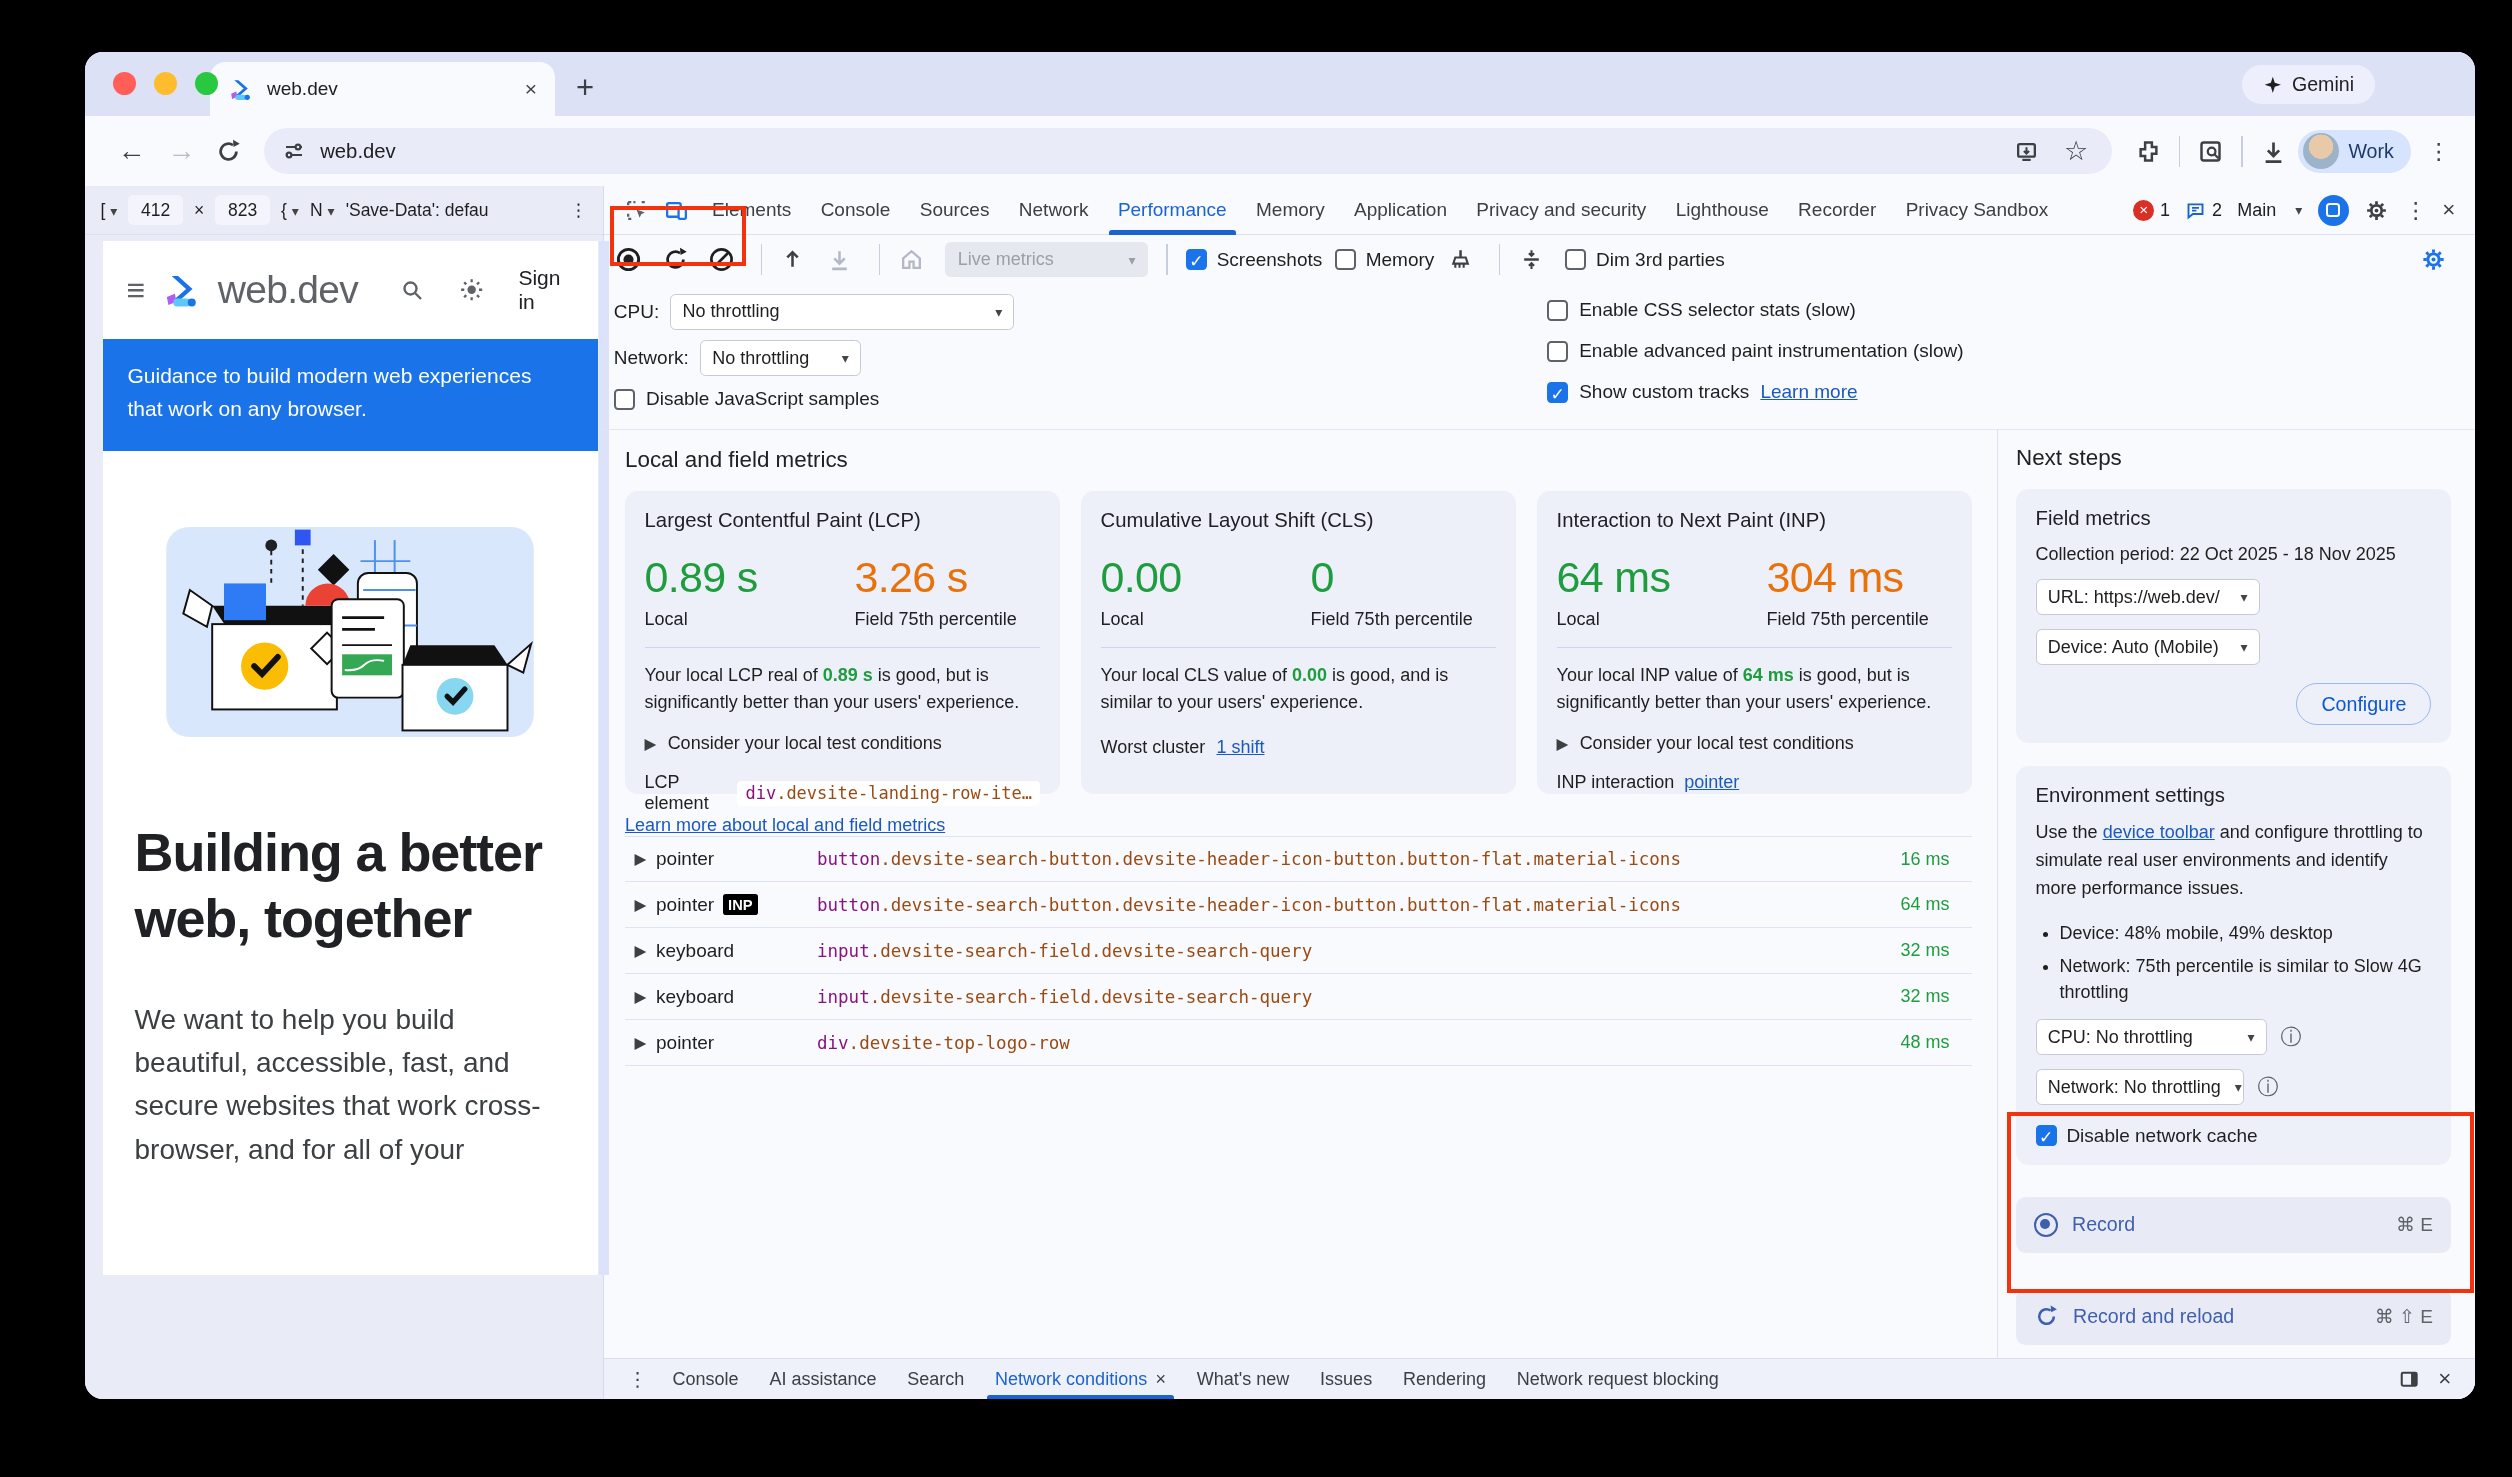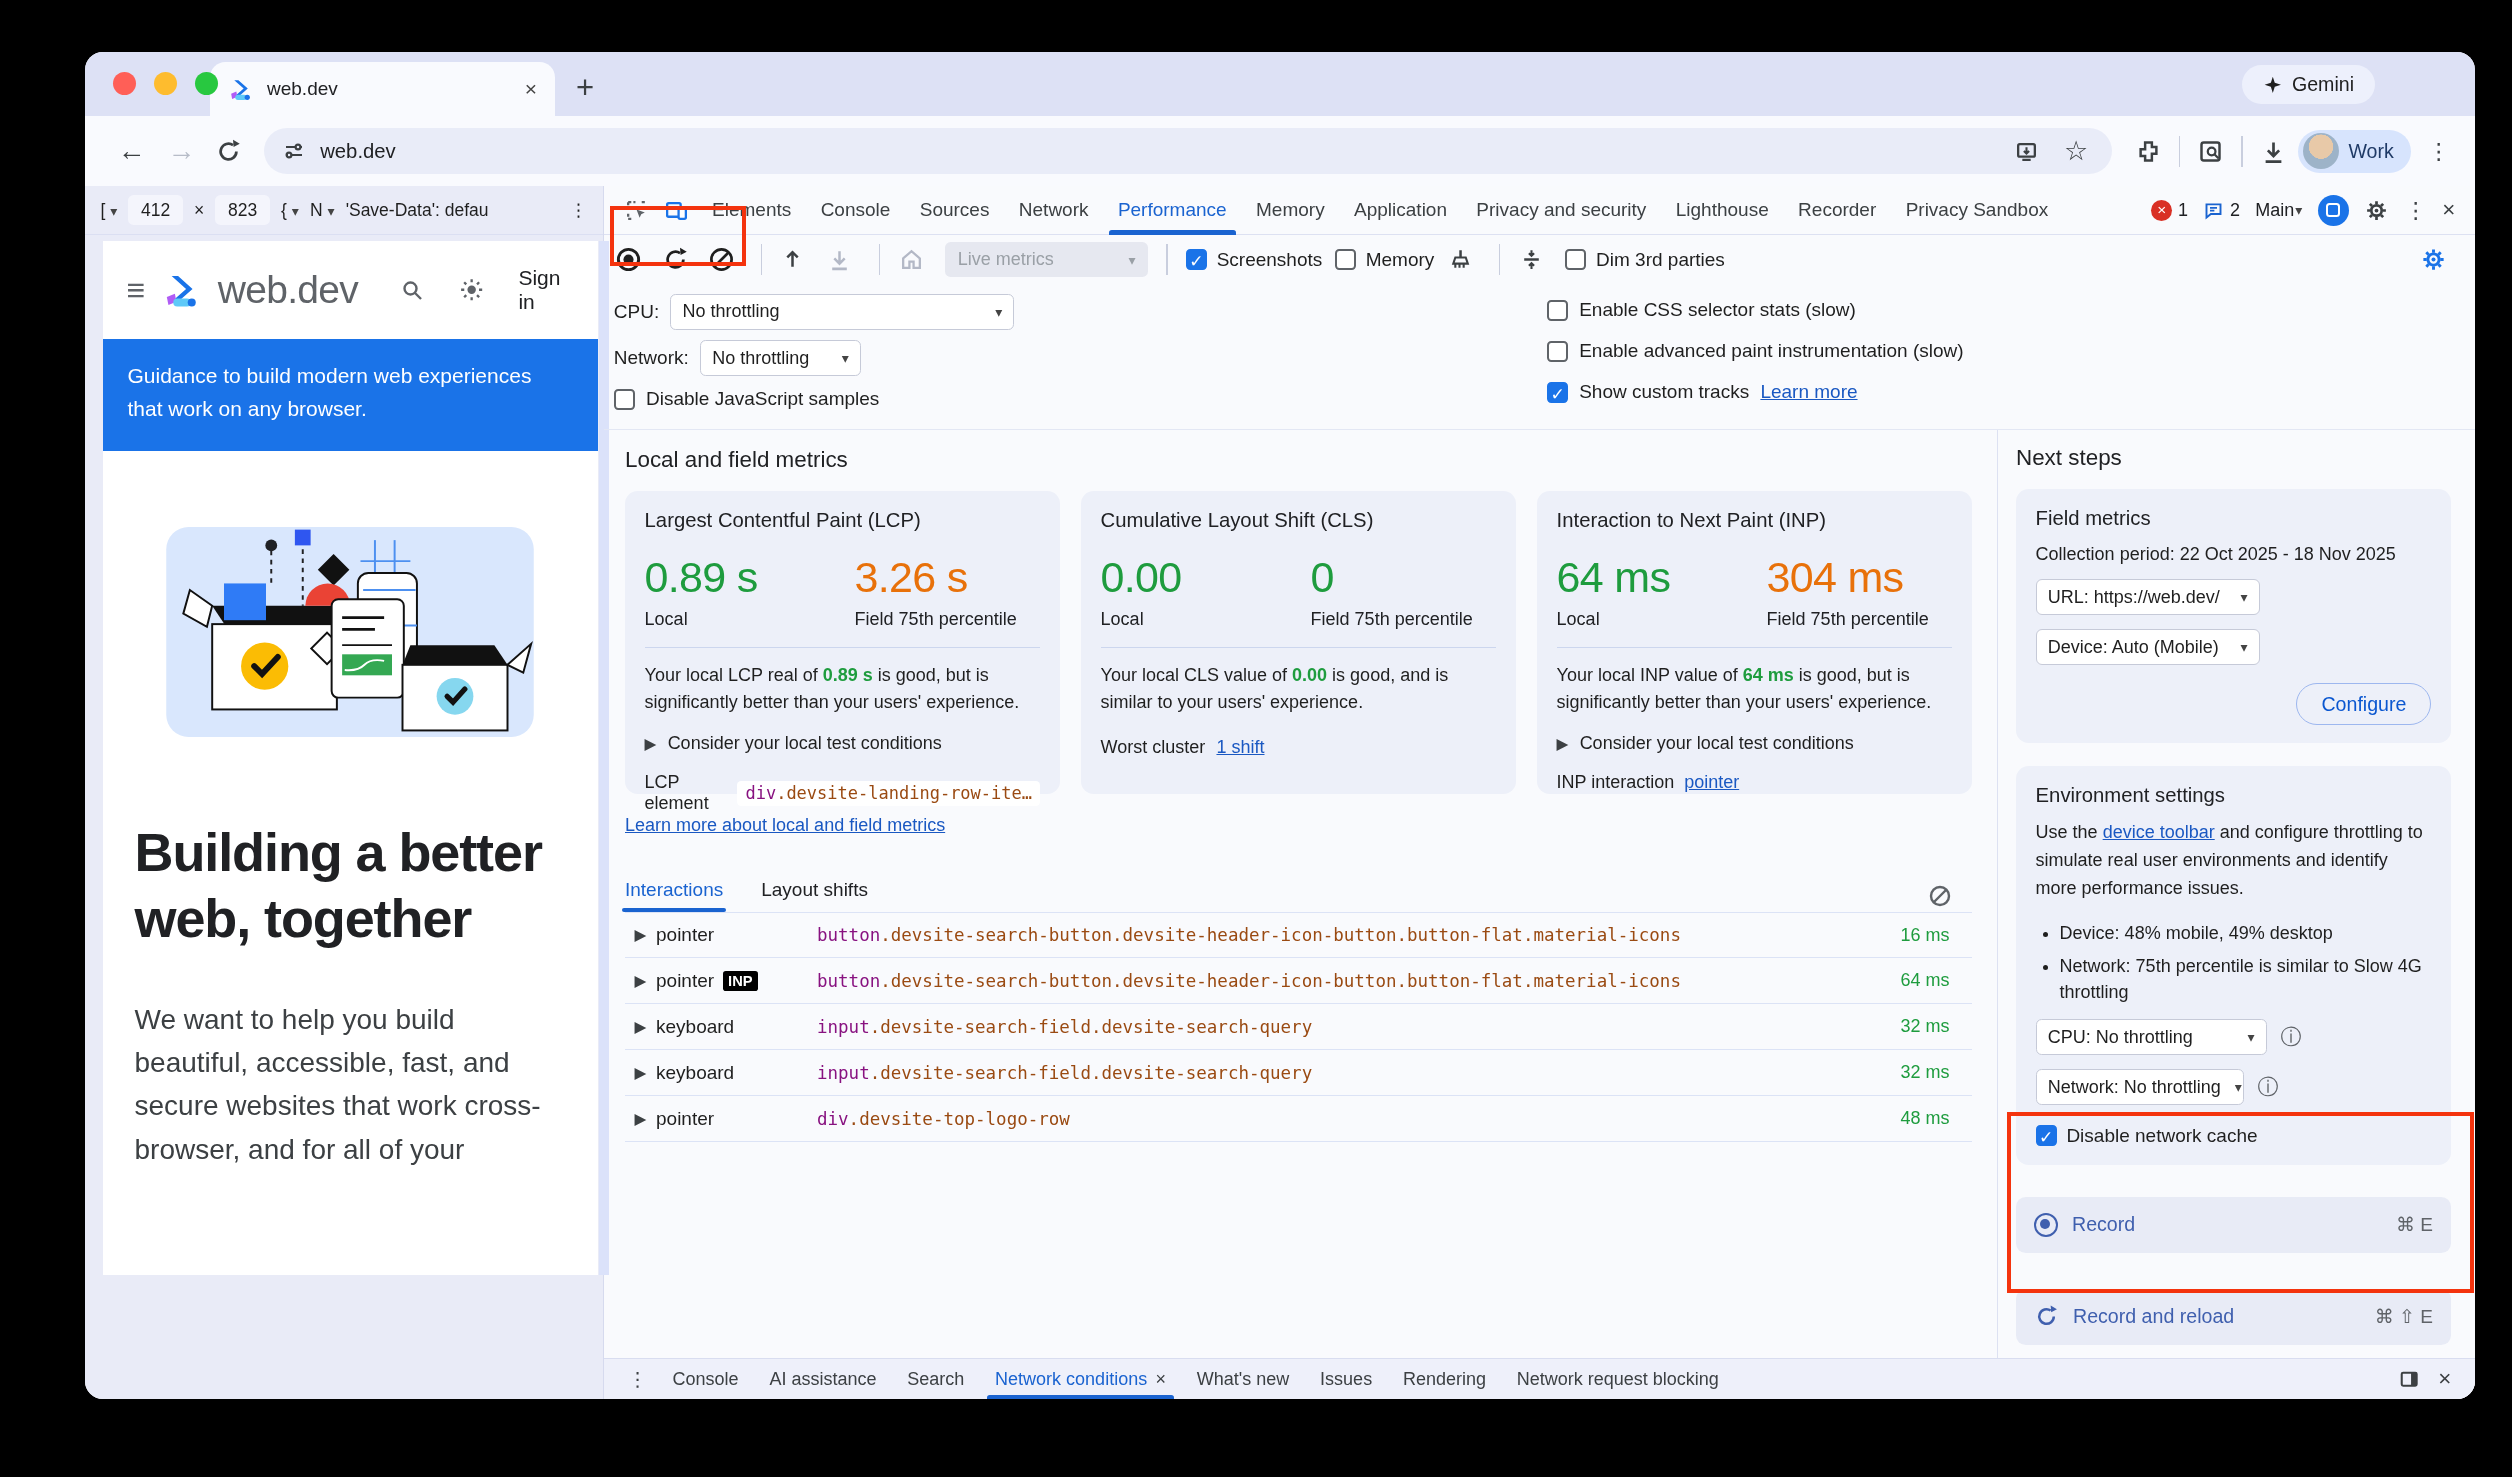--- a/index.html
+++ b/index.html
@@ -59,21 +59,21 @@
   .dt-tabbar { height:49px; display:flex; align-items:center; padding:0 12.6px; gap:1.4px; border-bottom:1.4px solid #dde1f2; }
   .dt-tabicon { width:39px; height:36px; display:flex; align-items:center; justify-content:center; }
   .dt-tab { position:relative; height:49px; display:flex; align-items:center; padding:0 14.7px; font-size:19px; color:#3c4043; white-space:nowrap; }
   .dt-tab.selected { color:#1a63d0; }
   .dt-tab.selected::after { content:""; position:absolute; left:5.6px; right:5.6px; bottom:0; height:4.2px; background:#1a63d0; border-radius:2.8px 2.8px 0 0; }
   .dt-right-cluster { margin-left:auto; display:flex; align-items:center; gap:15.4px; padding-right:7px; }
   .err-badge { display:flex; align-items:center; gap:5.6px; font-size:18px; color:#202124; }
   .err-dot { width:21px; height:21px; border-radius:50%; background:#d93025; color:#fff; font-size:15.4px;
     display:flex; align-items:center; justify-content:center; }
   .msg-badge { display:flex; align-items:center; gap:5.6px; font-size:18px; color:#202124; }
-  .main-dd { font-size:18px; color:#202124; display:flex; gap:1px; align-items:center; }
+  .main-dd { font-size:18px; color:#202124; display:flex; gap:19px; align-items:center; }
   .ai-circle { width:31px; height:31px; border-radius:50%; background:#1a73e8; display:flex; align-items:center; justify-content:center; }
   .ai-circle .sq { width:14px; height:14px; border:2.8px solid #fff; border-radius:3.5px; }
   .kebab { font-size:22.4px; color:#3c4043; }
   .xclose { font-size:22.4px; color:#3c4043; }
 
   .dt-toolbar { height:49px; display:flex; align-items:center; padding:0 11.2px; gap:12.6px; }
   .tbtn { font-size:24px; color:#202124; width:34px; text-align:center; }
   .tbtn.grey { color:#b3b8c6; }
   .livemetrics { width:203px; height:35px; background:#e6e8f0; border-radius:5.6px; color:#9aa0a6;
     font-size:18px; display:flex; align-items:center; padding:0 12.6px; }
@@ -619,29 +619,20 @@
                 </div>
               <div class="card-foot">
                 <span>INP interaction</span>
                 <a class="dt-link">pointer</a>
               </div>
             </div>
           </div>
 
           <a class="dt-link learn">Learn more about local and field metrics</a>
 
-          <div class="int-tabs">
-            <span class="int-tab sel">Interactions</span>
-            <span class="int-tab">Layout shifts</span>
-            <span class="int-clear">
-                <svg class="ic" width="24" height="24" style="color:#5f6368" viewBox="0 0 34 34">
-                  <use href="#i-block"></use>
-                </svg>
-              </span>
-          </div>
 
           <div class="int-table" id="int-table">
               <div class="int-row">
                 <span class="int-exp">▶</span>
                 <span class="int-type">pointer</span>
                 <span class="int-sel"><span class="tagc">button</span><span class="clsc">.devsite-search-button.devsite-header-icon-button.button-flat.material-icons</span></span>
                 <span class="int-ms">16 ms</span>
               </div>
               <div class="int-row">
                 <span class="int-exp">▶</span>

